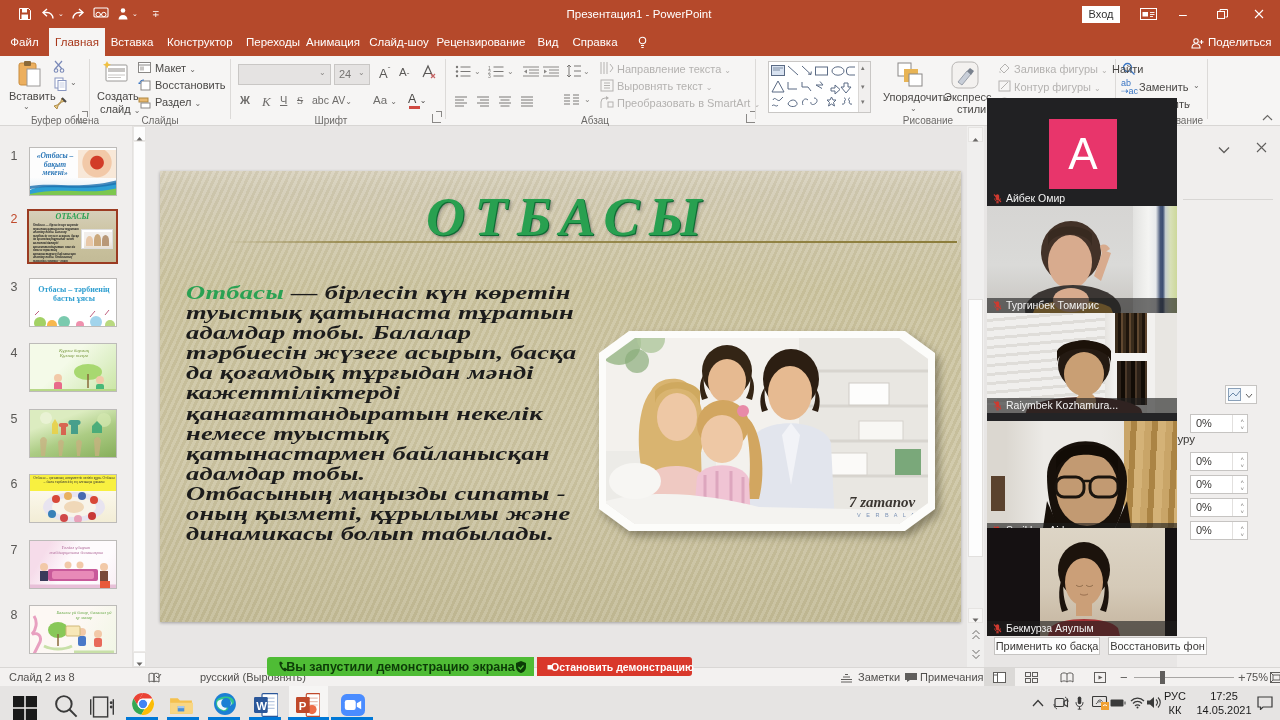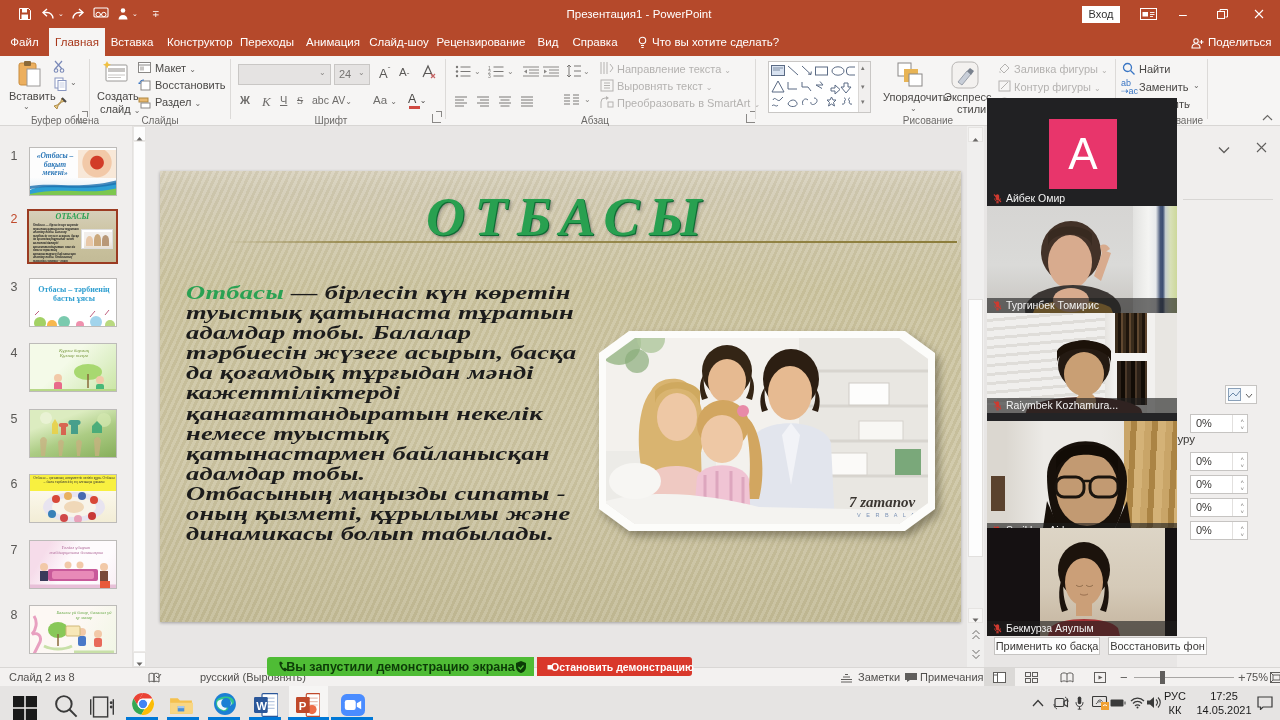--- a/index.html
+++ b/index.html
@@ -131,31 +131,30 @@
   <svg class="abs" style="left:1254px;top:9px" width="10" height="10" viewBox="0 0 10 10">
       <path d="M1 1l8 8M9 1l-8 8" stroke="#fff" stroke-width="1.1"></path>
     </svg>
 </div>
 
 <div class="abs" id="tabrow">
   <div class="tab" style="left:0;width:49px">Файл</div>
   <div class="tab active" style="left:49px;width:56px">Главная</div>
   <div class="tab" style="left:108px;width:48px">Вставка</div>
   <div class="tab" style="left:167px;width:60px">Конструктор</div>
-  <div class="tab" style="left:239px;width:56px">Переходы</div>
+  <div class="tab" style="left:245px;width:56px">Переходы</div>
   <div class="tab" style="left:306px;width:54px">Анимация</div>
   <div class="tab" style="left:368px;width:62px">Слайд-шоу</div>
   <div class="tab" style="left:436px;width:90px">Рецензирование</div>
   <div class="tab" style="left:531px;width:34px">Вид</div>
   <div class="tab" style="left:570px;width:50px">Справка</div>
   <svg class="abs" style="left:637px;top:8px" width="11" height="13" viewBox="0 0 11 13">
       <circle cx="5.5" cy="4.5" r="3.2" fill="none" stroke="#fff" stroke-width="1.1"></circle>
       <path d="M4 9.5h3M4.3 11.5h2.4" stroke="#fff" stroke-width="1"></path>
     </svg>
-  <div class="tab" style="left:652px;width:150px;text-align:left">Что вы хотите сделать?</div>
   <svg class="abs" style="left:1191px;top:9px" width="13" height="13" viewBox="0 0 13 13">
       <circle cx="5" cy="4" r="2.2" fill="none" stroke="#fff" stroke-width="1.1"></circle>
       <path d="M1 11c0-2.6 1.8-4.2 4-4.2s4 1.6 4 4.2z" fill="none" stroke="#fff" stroke-width="1.1"></path>
       <path d="M10.5 3v4M8.5 5h4" stroke="#fff" stroke-width="1.1"></path>
     </svg>
   <div class="tab" style="left:1208px;width:72px;text-align:left">Поделиться</div>
 </div>
 
 <div class="abs" id="ribbon">
 
@@ -352,21 +351,21 @@
       <circle cx="6.5" cy="6" r="5" fill="none" stroke="#b4b2b0"></circle>
     </svg>
   <div class="rtext greyed" style="left:1014px;top:42px">Эффекты фигуры <span style="font-size:8px">⌄</span></div>
   <div class="glabel" style="left:878px;width:100px">Рисование</div>
   <div class="gsep" style="left:1115px"></div>
 
   <svg class="abs" style="left:1122px;top:6px" width="14" height="14" viewBox="0 0 14 14">
       <circle cx="5.5" cy="5.5" r="4" fill="none" stroke="#3a76c4" stroke-width="1.3"></circle>
       <path d="M8.5 8.5l4 4" stroke="#3a76c4" stroke-width="1.3"></path>
     </svg>
-  <div class="rtext" style="left:1139px;top:7px">Найти</div>
+  <div class="rtext" style="left:1112px;top:7px">Найти</div>
   <div class="abs" style="left:1121px;top:23px;font-size:9px;color:#3a76c4;line-height:8px">ab<br>⇢ac</div>
   <div class="rtext" style="left:1139px;top:25px">Заменить</div>
   <div class="rtext" style="left:1193px;top:25px;font-size:8px;color:#6a6866">⌄</div>
   <div class="rtext" style="left:1139px;top:42px">Выделить</div>
   <div class="rtext" style="left:1185px;top:43px;font-size:8px;color:#6a6866">⌄</div>
   <div class="glabel" style="left:1115px;width:100px">Редактирование</div>
   <div class="gsep" style="left:1207px"></div>
   <svg class="abs" style="left:1262px;top:58px" width="11" height="7" viewBox="0 0 11 7">
       <path d="M1 6l4.5-4.5L10 6" fill="none" stroke="#6a6866" stroke-width="1.2"></path>
     </svg>

